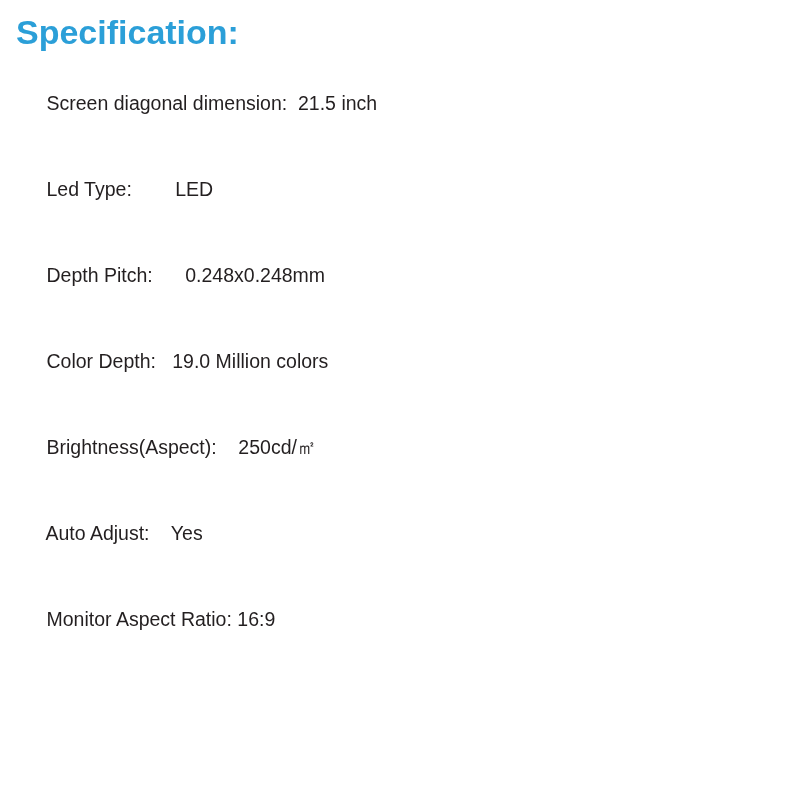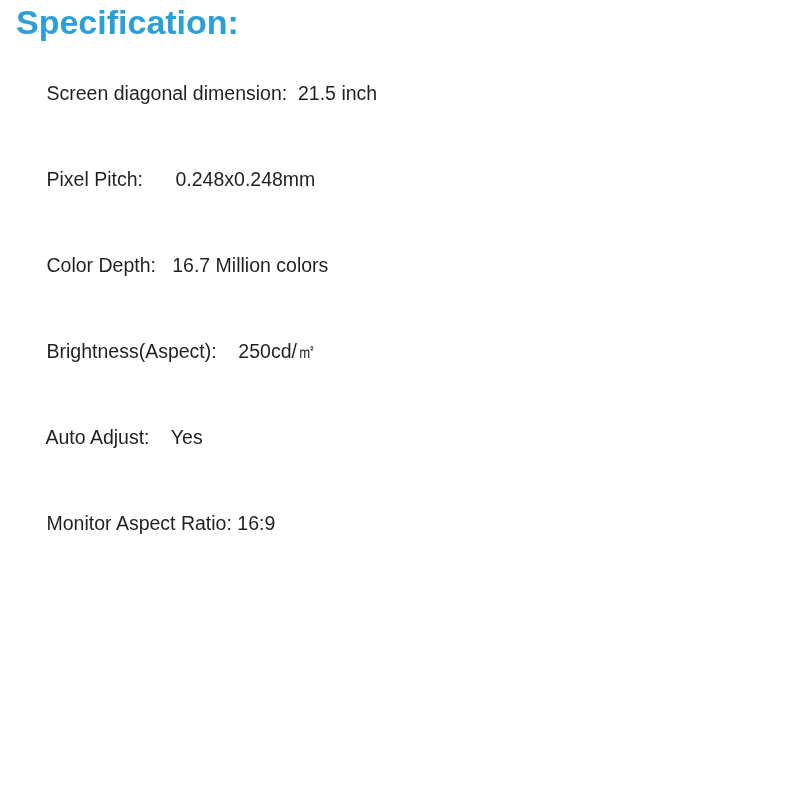--- a/index.html
+++ b/index.html
@@ -12,21 +12,21 @@
     height: 802px;
     font-family: "Liberation Sans", sans-serif;
     color: #231f20;
     overflow: hidden;
   }
   .page {
     position: relative;
     width: 804px;
     height: 802px;
     box-sizing: border-box;
-    padding: 0 0 0 14px;
+    padding: 10px 0 0 14px;
   }
   .spec-title {
     font-size: 34px;
     font-weight: bold;
     color: #2b9fd8;
     letter-spacing: 0px;
     line-height: 44px;
     margin: 0 0 6px 0;
     padding-left: 2px;
   }
@@ -56,24 +56,27 @@
 
 <div class="page">
 
   <h1 class="spec-title">Specification:</h1>
 
   <ul class="spec-list">
     <li class="spec-row">
       <span class="label">Screen diagonal dimension:</span><span class="gap">  </span><span class="value">21.5 inch</span>
     </li>
     <li class="spec-row">
-      <span class="label">Pixel Pitch:</span><span class="gap">      </span><span class="value">0.248x0.248mm</span>
+      <span class="label">Led Type:</span><span class="gap">        </span><span class="value">LED</span>
     </li>
     <li class="spec-row">
-      <span class="label">Color Depth:</span><span class="gap">   </span><span class="value">16.7 Million colors</span>
+      <span class="label">Depth Pitch:</span><span class="gap">      </span><span class="value">0.248x0.248mm</span>
+    </li>
+    <li class="spec-row">
+      <span class="label">Color Depth:</span><span class="gap">   </span><span class="value">19.0 Million colors</span>
     </li>
     <li class="spec-row">
       <span class="label">Brightness(Aspect):</span><span class="gap">    </span><span class="value">250cd/㎡</span>
     </li>
     <li class="spec-row">
       <span class="label">Auto Adjust:</span><span class="gap">    </span><span class="value">Yes</span>
     </li>
     <li class="spec-row">
       <span class="label">Monitor Aspect Ratio:</span><span class="gap"> </span><span class="value">16:9</span>
     </li>

